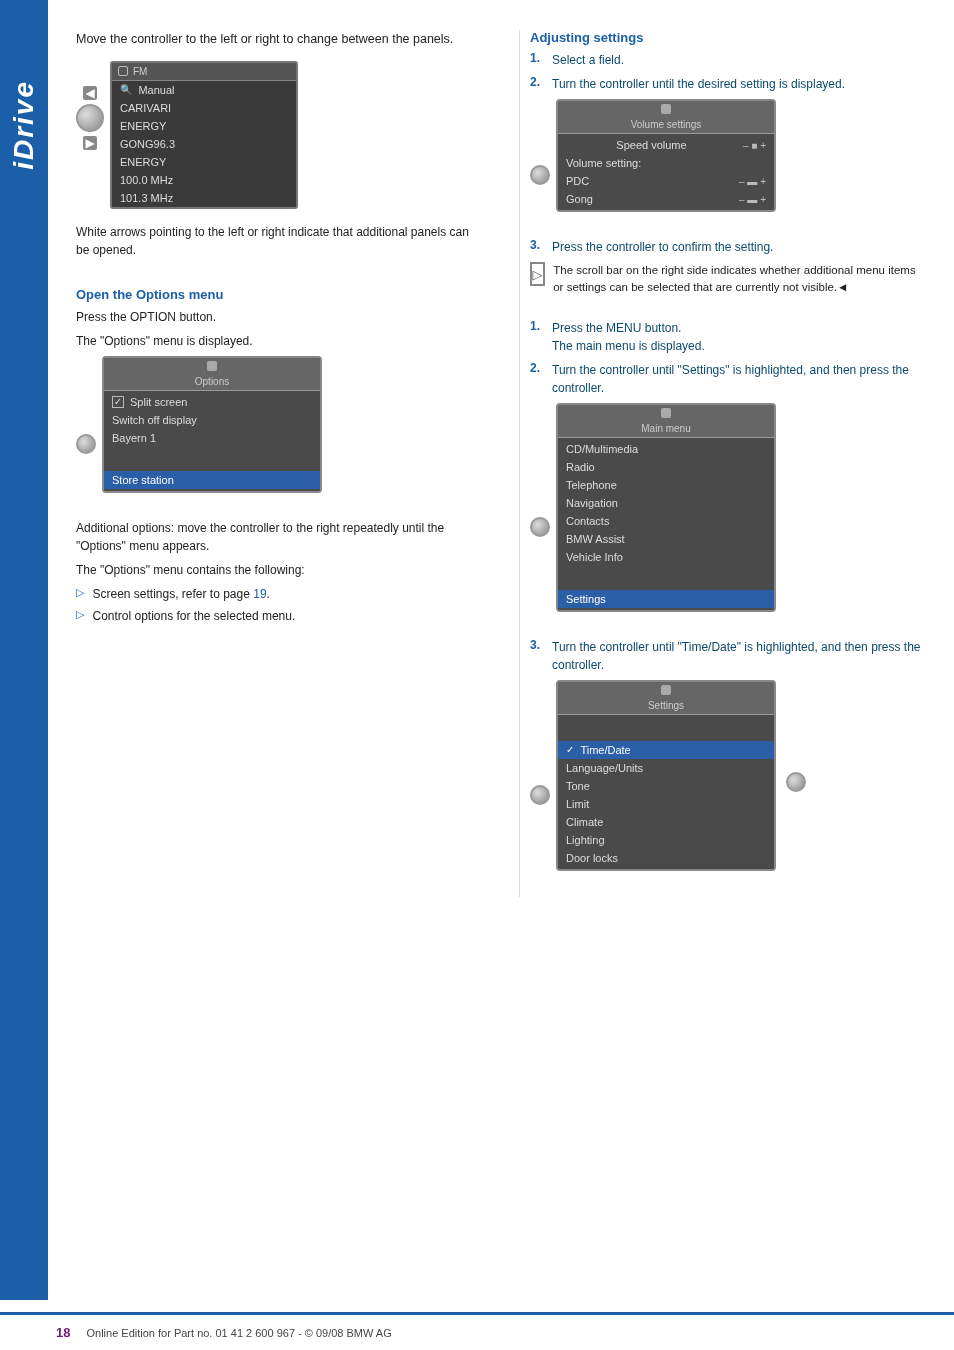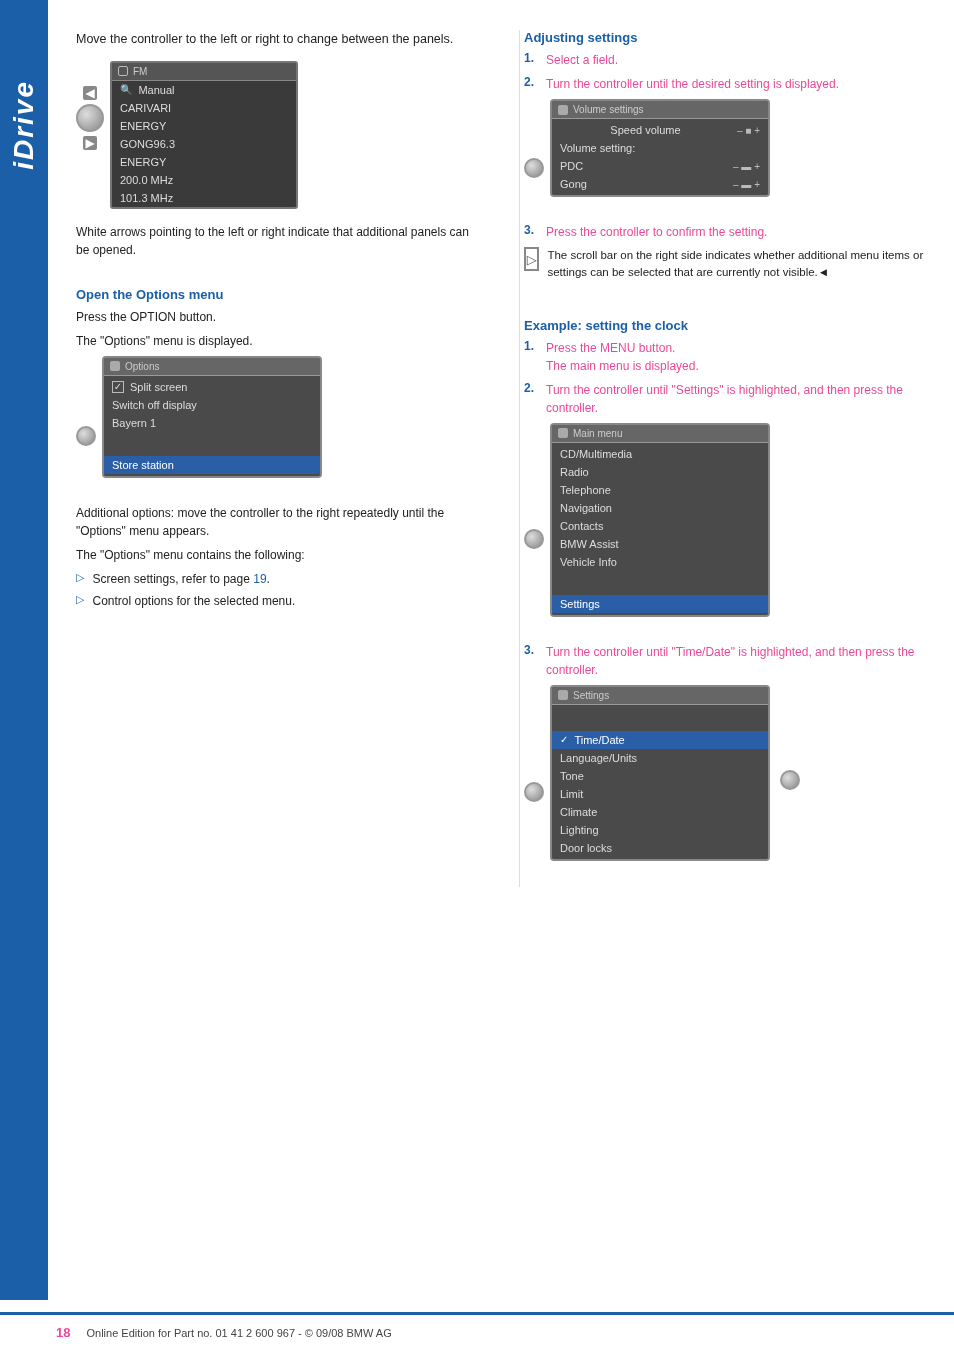--- a/index.html
+++ b/index.html
@@ -45,21 +45,21 @@
       gap: 0 38px;
     }
 
     
     .left-col {
       padding-right: 10px;
     }
 
     
     .right-col {
-      padding-left: 4px;
+      padding-left: 10px;
       border-left: 1px solid #ddd;
     }
 
     .intro-text {
       font-size: 12.5px;
       line-height: 1.5;
       margin-bottom: 12px;
       color: #222;
     }
 
@@ -77,20 +77,21 @@
 
     .device-screen .screen-title-bar {
       background: #666;
       color: #ccc;
       font-size: 10px;
       padding: 3px 6px;
       display: flex;
       align-items: center;
       gap: 5px;
       border-bottom: 1px solid #999;
+      flex-direction: column;
     }
     .screen-title-bar .icon-small {
       width: 10px;
       height: 10px;
       background: #aaa;
       border-radius: 2px;
       display: inline-block;
     }
 
     .device-screen .screen-body {
@@ -155,21 +156,21 @@
     .num {
       color: #1a5fa8;
       font-weight: bold;
       font-size: 12px;
       flex-shrink: 0;
       min-width: 14px;
     }
     .num-text {
       font-size: 12px;
       line-height: 1.5;
-      color: #ec4899;
+      color: #0c4a6e;
     }
 
     .bullet-item {
       display: flex;
       gap: 8px;
       margin-bottom: 4px;
       align-items: flex-start;
     }
     .bullet-arrow {
       color: #1a5fa8;
@@ -223,21 +224,21 @@
       right: 0;
       border-top: 3px solid #1a5fa8;
       padding: 10px 20px 10px 56px;
       display: flex;
       align-items: center;
       gap: 16px;
     }
     .footer-page-num {
       font-size: 13px;
       font-weight: bold;
-      color: #ec4899;
+      color: #701a75;
     }
     .footer-text {
       font-size: 11px;
       color: #444;
     }
     .small-sep { height: 8px; }
 
     
     .fm-screen {
       width: 188px;
@@ -319,21 +320,21 @@
         </div>
         <div class="screen-body">
           <div class="screen-row">
             <span style="font-size:10px;">🔍</span>
             <span>Manual</span>
           </div>
           <div class="screen-row">CARIVARI</div>
           <div class="screen-row">ENERGY</div>
           <div class="screen-row">GONG96.3</div>
           <div class="screen-row">ENERGY</div>
-          <div class="screen-row">200.0 MHz</div>
+          <div class="screen-row">100.0 MHz</div>
           <div class="screen-row">101.3 MHz</div>
         </div>
       </div>
     </div>
 
     <p class="body-text">White arrows pointing to the left or right indicate that additional panels can be opened.</p>
 
     <div class="small-sep"></div>
 
     <div class="section-heading">Open the Options menu</div>
@@ -425,21 +426,20 @@
       <span class="num-text">Press the controller to confirm the setting.</span>
     </div>
 
     <div class="scroll-indicator">
       <div class="scroll-box">▷</div>
       <span class="body-text" style="font-size:11.5px;">The scroll bar on the right side indicates whether additional menu items or settings can be selected that are currently not visible.◄</span>
     </div>
 
     <div class="small-sep"></div>
 
-    <div class="section-heading">Example: setting the clock</div>
 
     <div class="numbered-item">
       <span class="num">1.</span>
       <span class="num-text">
         Press the <span class="bold-text">MENU</span> button.<br>
         The main menu is displayed.
       </span>
     </div>
     <div class="numbered-item">
       <span class="num">2.</span>

